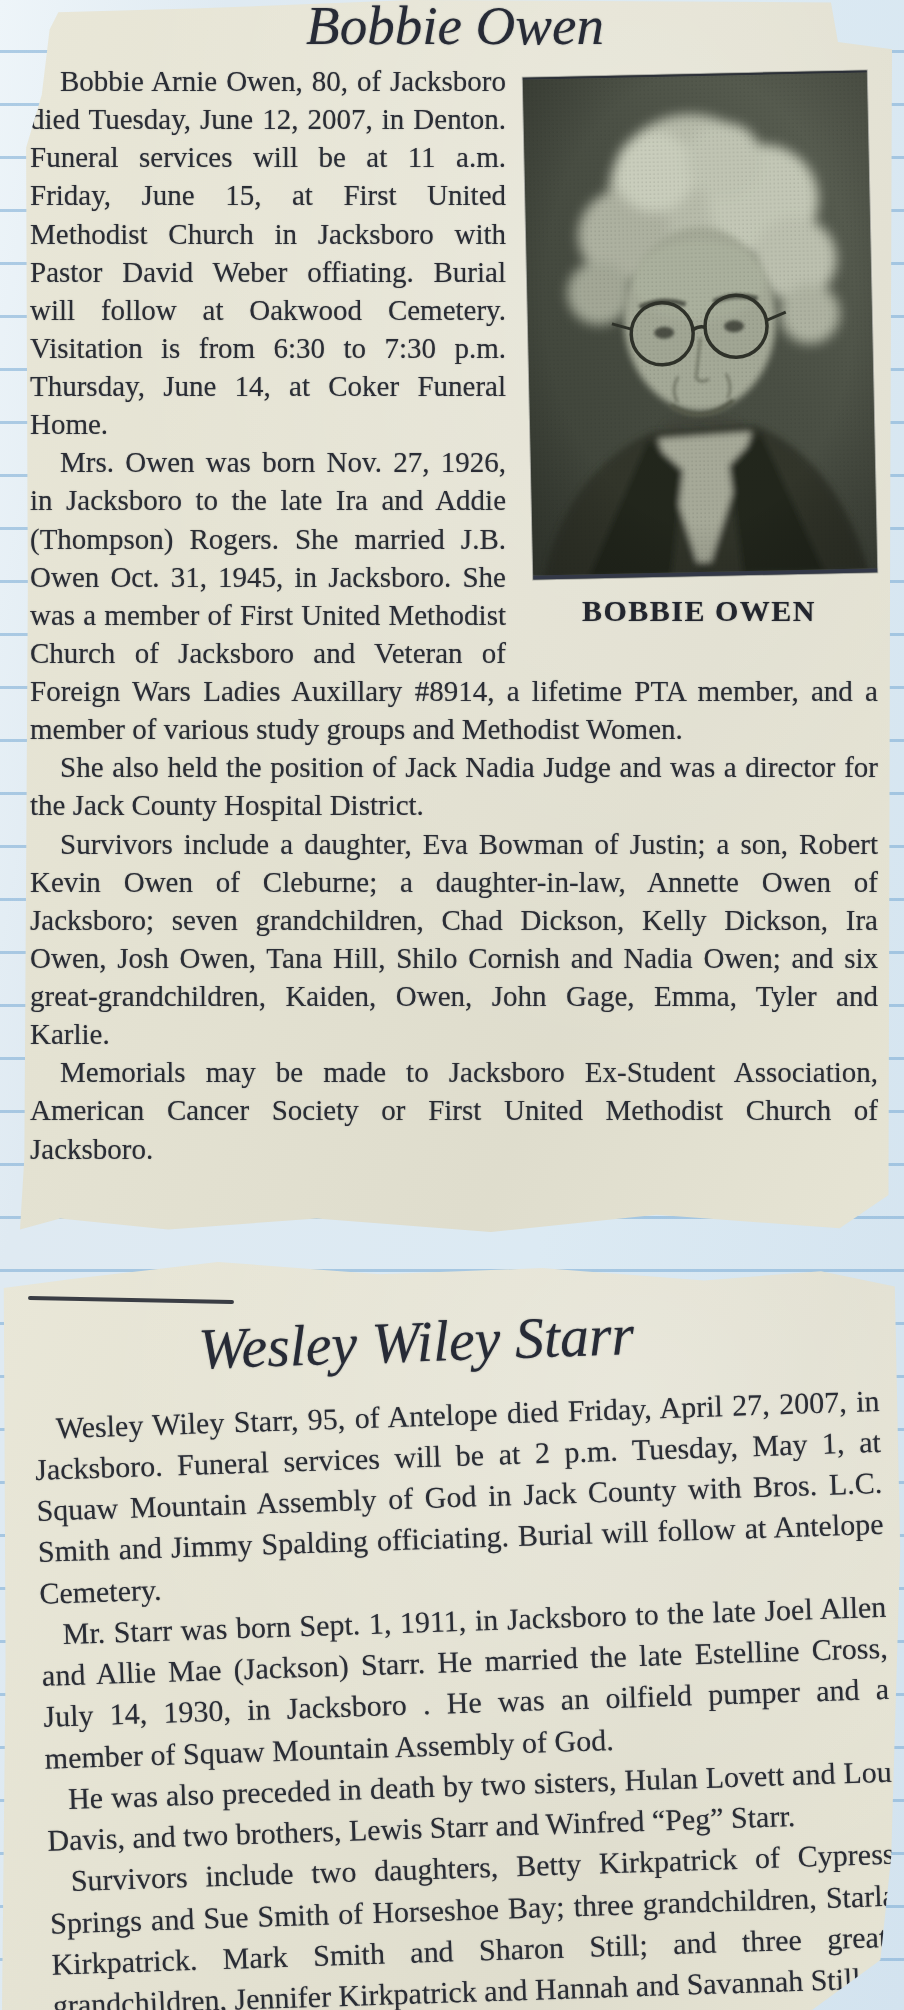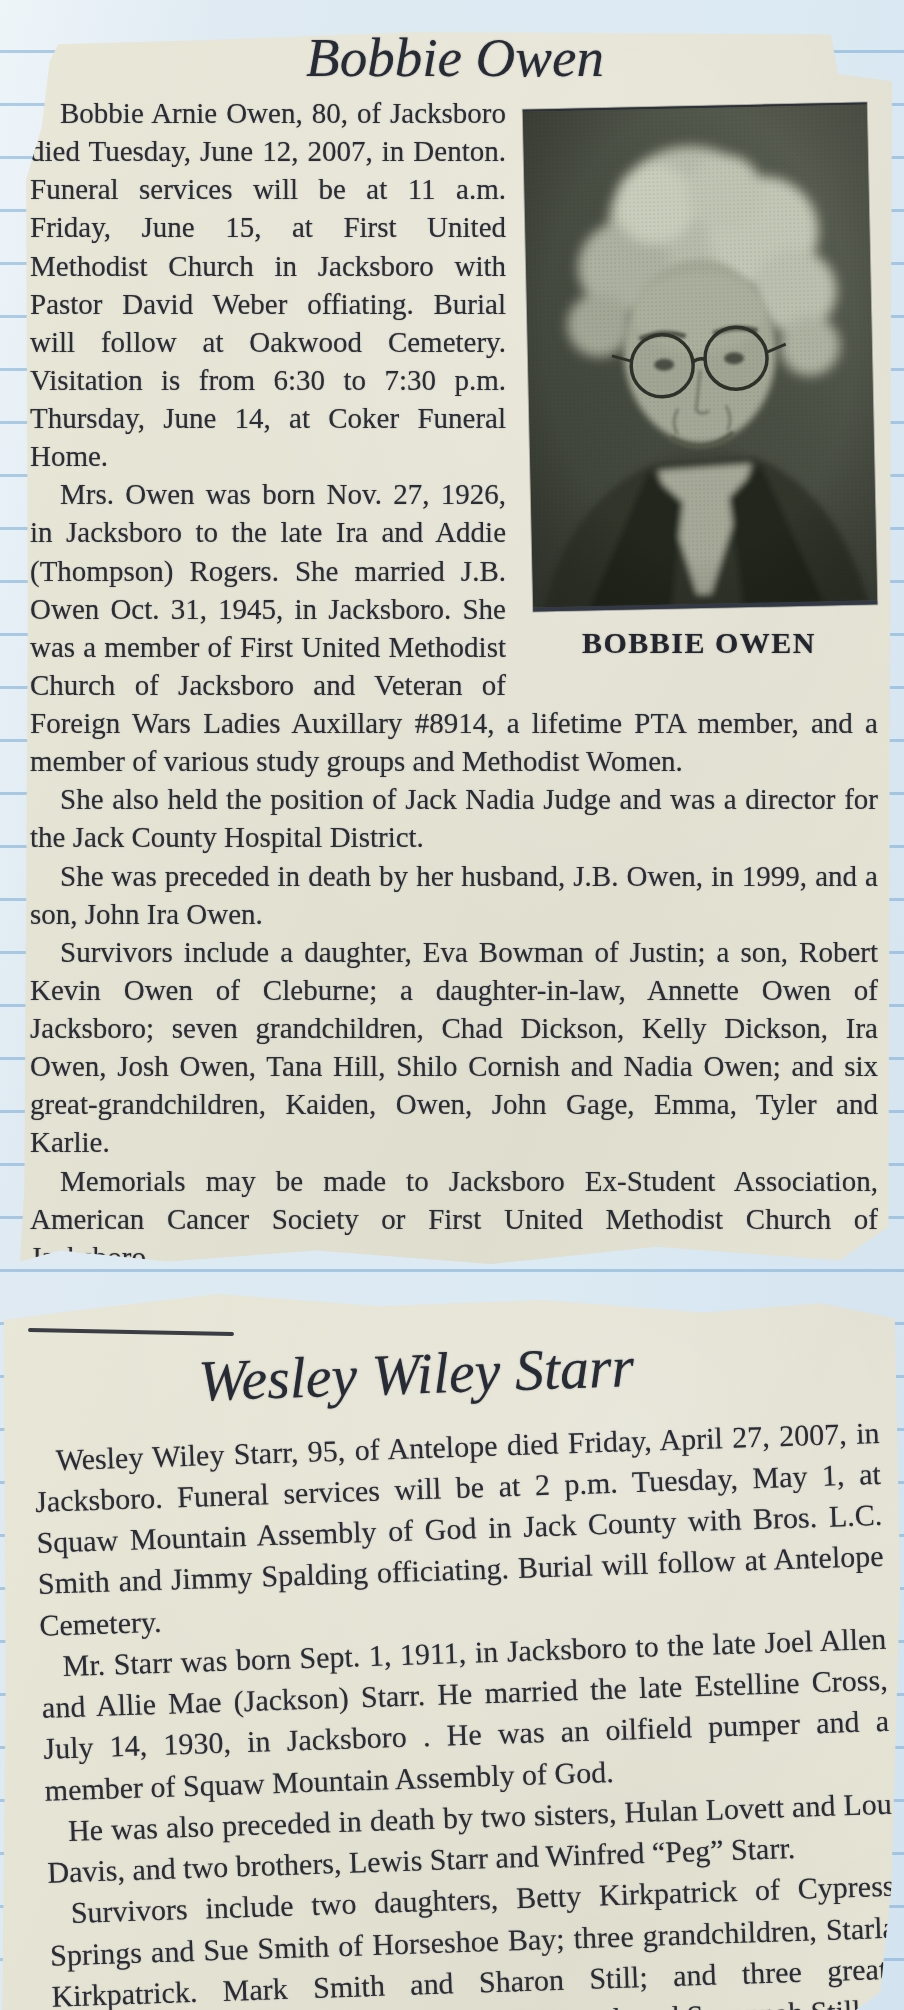--- a/index.html
+++ b/index.html
@@ -16,21 +16,20 @@
         transparent 0px, transparent 50px,
         rgba(120,170,212,.55) 50px, rgba(120,170,212,.55) 53px),
       linear-gradient(100deg,#eef5f9 0%,#dfeaf2 18%,#dceaf3 60%,#d3e3ef 100%);
   }
   .clipping{
     position:absolute;
     background:
       radial-gradient(ellipse at 70% 20%, rgba(255,255,255,.25), transparent 60%),
       linear-gradient(113deg,#e9e7d8 0%,#e4e2d2 35%,#dfddcd 70%,#e6e4d4 100%);
     filter:drop-shadow(-2px 3px 4px rgba(60,75,95,.35)) drop-shadow(2px 4px 6px rgba(60,75,95,.22));
-    margin-top:32px;
   }
   .clip1{
     left:20px;top:0;width:872px;height:1232px;
     clip-path:polygon(4.4% 1%, 20% .7%, 45% 0%, 93% .2%, 93.8% 3.4%, 100% 4%,
       99.8% 40%, 99.6% 97%, 94% 99.7%, 73% 98.6%, 54% 100%, 34% 98.9%,
       17% 99.8%, 4.6% 98.9%, 0% 99.8%, .5% 94%, .9% 48%, .7% 12%, 2.5% 7.7%, 3.4% 2.4%);
   }
   .clip2{
     left:2px;top:1242px;width:900px;height:768px;
     clip-path:polygon(.2% 6%, 8% 4.8%, 24% 2.6%, 42% 4.2%, 60% 3.4%, 78% 5%,
@@ -163,21 +162,20 @@
           <rect width="344" height="496" fill="url(#ht)"></rect>
           <rect width="344" height="496" fill="url(#vig)"></rect>
         </svg>
       </div>
       <div class="photo-caption">BOBBIE OWEN</div>
     </div>
 
     <p>Bobbie Arnie Owen, 80, of Jacksboro died Tuesday, June 12, 2007, in Denton. Funeral services will be at 11 a.m. Friday, June 15, at First United Methodist Church in Jacksboro with Pastor David Weber offiating. Burial will follow at Oakwood Cemetery. Visitation is from 6:30 to 7:30 p.m. Thursday, June 14, at Coker Funeral Home.</p>
     <p>Mrs. Owen was born Nov. 27, 1926, in Jacksboro to the late Ira and Addie (Thompson) Rogers. She married J.B. Owen Oct. 31, 1945, in Jacksboro. She was a member of First United Methodist Church of Jacksboro and Veteran of Foreign Wars Ladies Auxillary #8914, a lifetime PTA member, and a member of various study groups and Methodist Women.</p>
     <p>She also held the position of Jack Nadia Judge and was a director for the Jack County Hospital District.</p>
-    <p>She was preceded in death by her husband, J.B. Owen, in 1999, and a son, John Ira Owen.</p>
     <p>Survivors include a daughter, Eva Bowman of Justin; a son, Robert Kevin Owen of Cleburne; a daughter-in-law, Annette Owen of Jacksboro; seven grandchildren, Chad Dickson, Kelly Dickson, Ira Owen, Josh Owen, Tana Hill, Shilo Cornish and Nadia Owen; and six great-grandchildren, Kaiden, Owen, John Gage, Emma, Tyler and Karlie.</p>
     <p>Memorials may be made to Jacksboro Ex-Student Association, American Cancer Society or First United Methodist Church of Jacksboro.</p>
   </div>
 </div>
 
 <div class="clipping clip2">
 
   <div class="rule-frag"></div>
 
   <div class="article art2">

